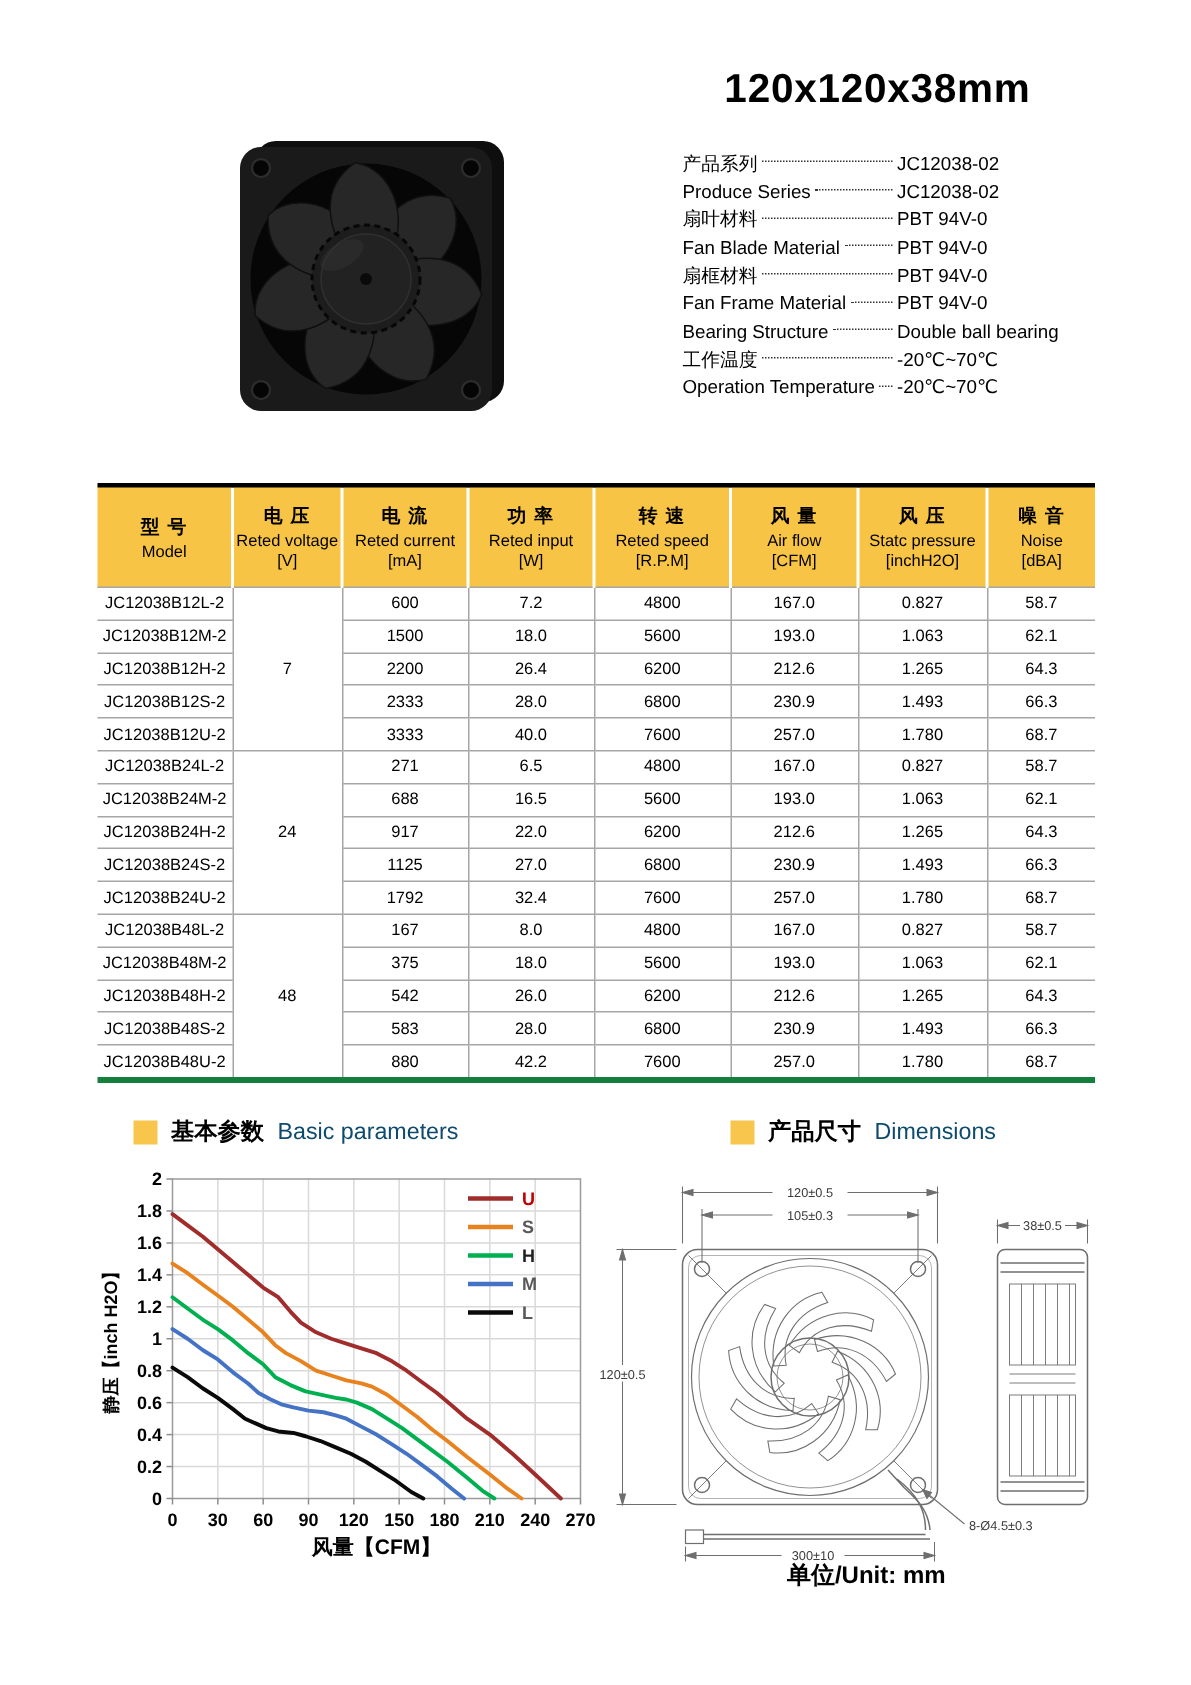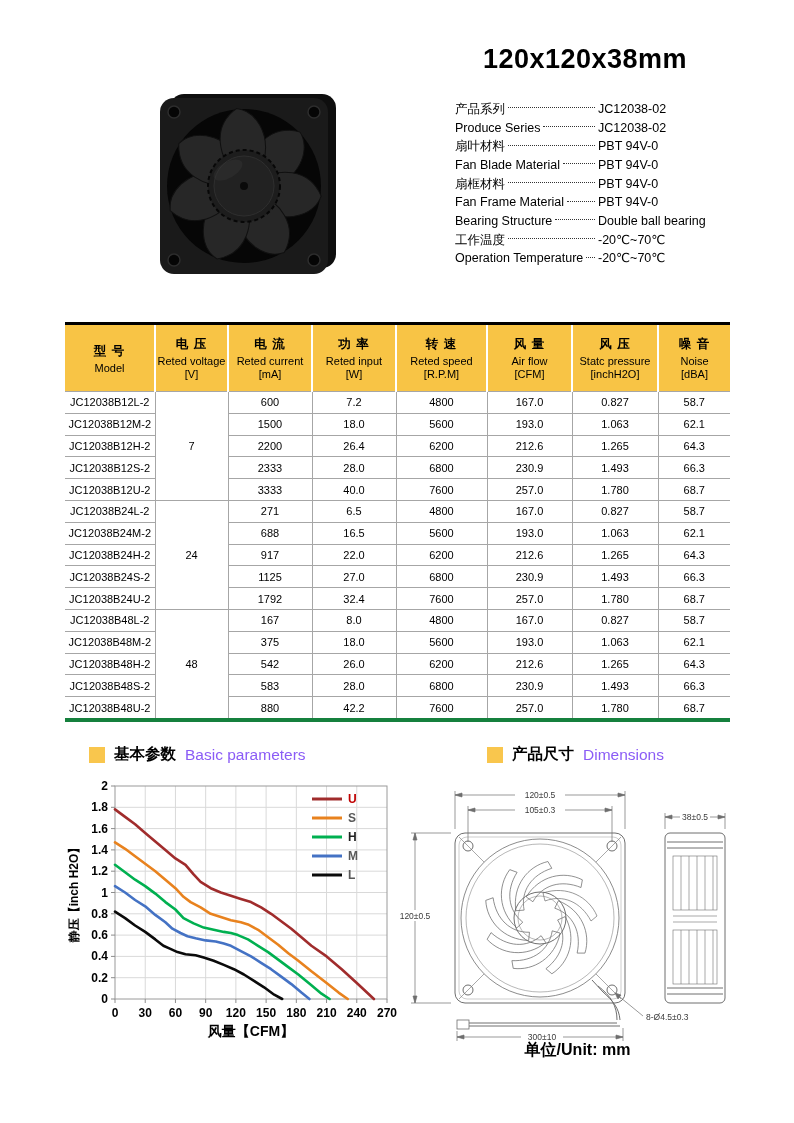--- a/index.html
+++ b/index.html
@@ -30,21 +30,21 @@
   table.spec td:first-child{border-left:none;}
   table.spec td:last-child{border-right:none;}
   table.spec tr:last-child td{border-bottom:none;}
   table.spec thead th{border-bottom:1px solid #a6a6a6;}
 
   
   .sec{position:absolute;top:744px;display:flex;align-items:center;gap:9px;}
   .sec-params{left:89px;} .sec-dims{left:487px;}
   .bullet{width:16px;height:16px;background:#F9C64D;flex:none;}
   .sec-cn{font-size:15.5px;font-weight:bold;}
-  .sec-en{font-size:15.5px;color:#8b5cf6;}
+  .sec-en{font-size:15.5px;color:#0c4a6e;}
 
   .chart-wrap{position:absolute;left:62px;top:778px;width:345px;height:285px;}
   .dims-wrap{position:absolute;left:395px;top:780px;width:365px;height:262px;}
   .unit-note{position:absolute;left:395px;top:1040px;width:365px;text-align:center;
              font-size:16px;font-weight:bold;}
   svg text{font-family:"Liberation Sans","DejaVu Sans",sans-serif;}
 </style>
 </head>
 <body>
 

